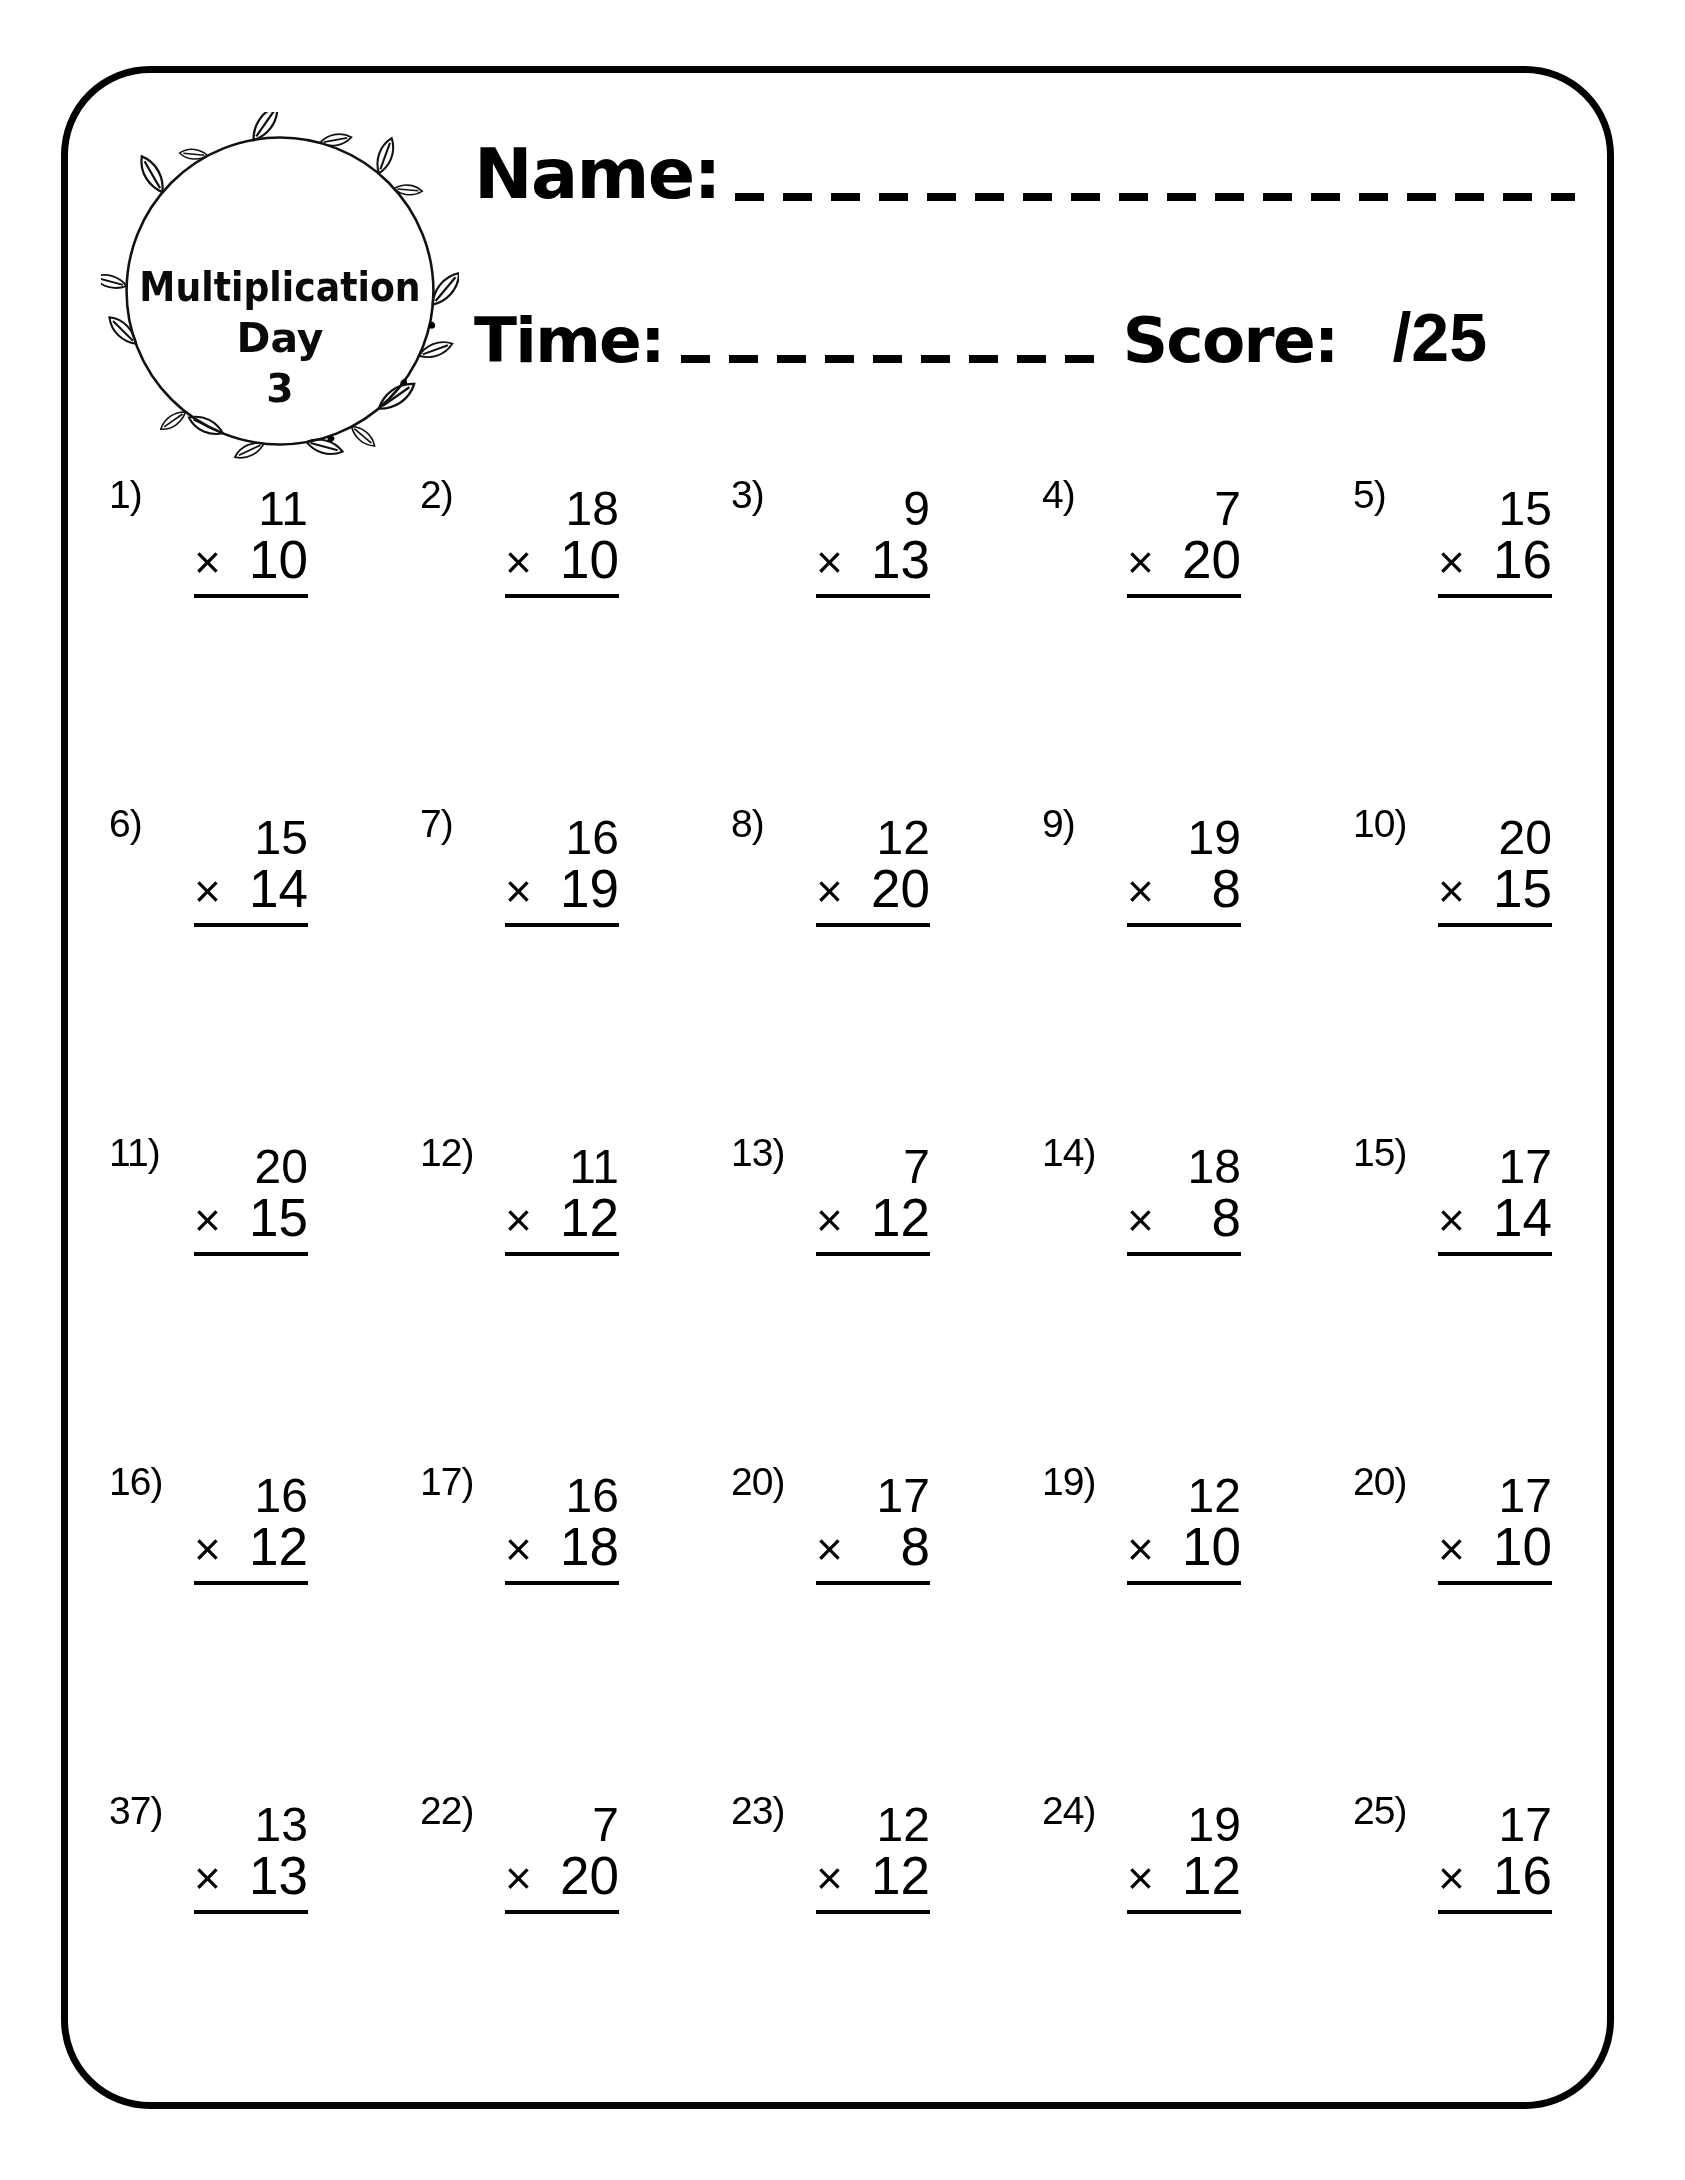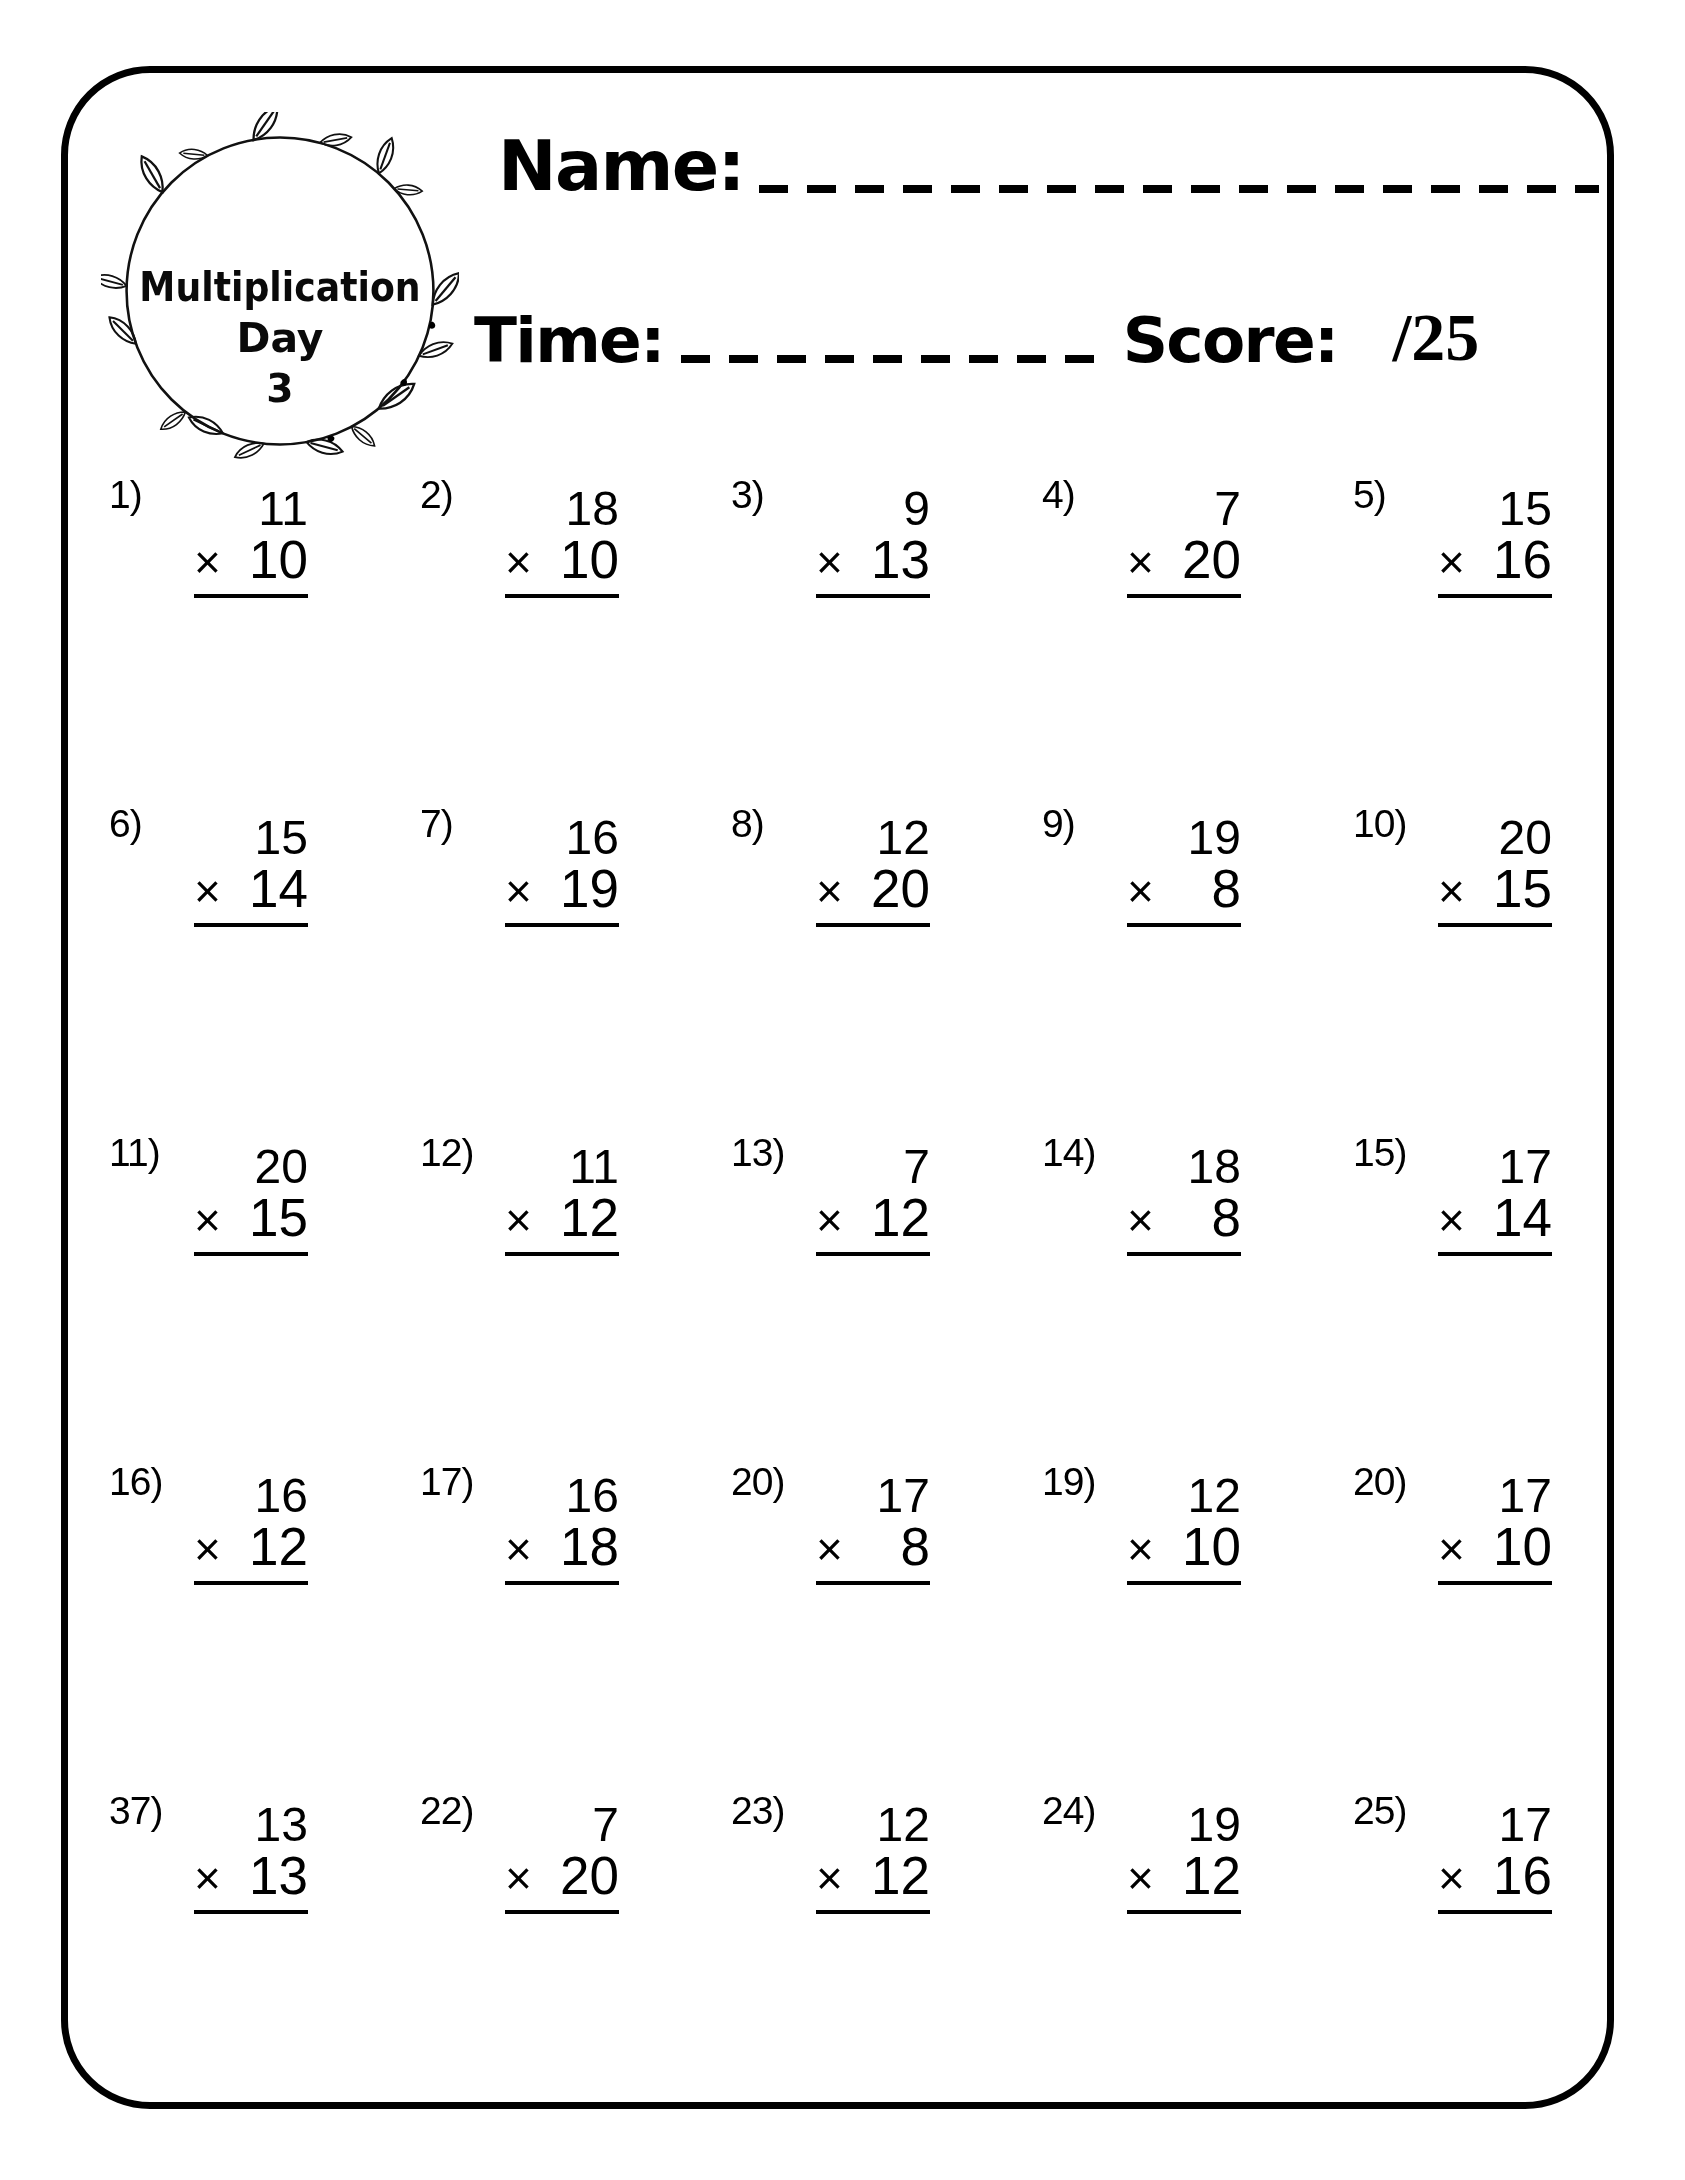--- a/index.html
+++ b/index.html
@@ -35,26 +35,26 @@
     text-anchor: middle;
   }
   .hdr-row { position: absolute; display: flex; align-items: flex-end; }
   .hdr-label {
     font-family: "DejaVu Sans", sans-serif;
     font-weight: 700;
     line-height: 1.1;
     white-space: nowrap;
     letter-spacing: -1.7px;
   }
-  .name-row { left: 474px; top: 128px; width: 1101px; margin-left: 24px; }
+  .name-row { left: 474px; top: 136px; width: 1101px; }
   .name-row .hdr-label { font-size: 70px; }
   .time-row { left: 474px; top: 300px; width: 1101px; }
   .time-row .hdr-label { font-size: 63px; }
   .score-value {
-    font-family: Liberation Serif, serif;
+    font-family: Liberation Sans, sans-serif;
     font-weight: 700;
     font-size: 68px;
     line-height: 1.1;
     white-space: nowrap;
   }
   .dash-line {
     height: 7.7px;
     background: repeating-linear-gradient(90deg, #000 0 29px, transparent 29px 48px);
     margin-bottom: 12px;
   }

